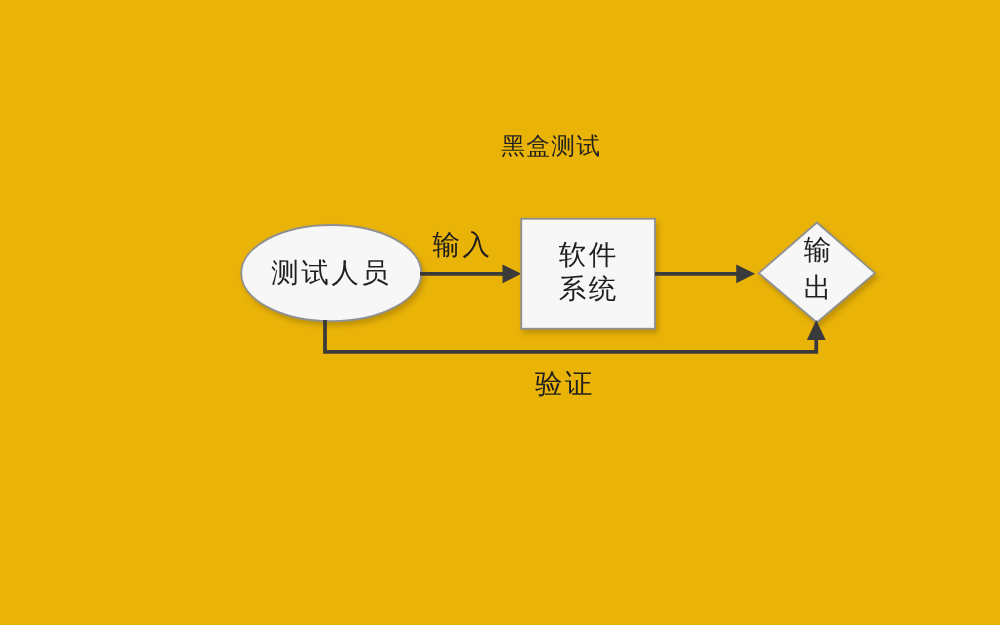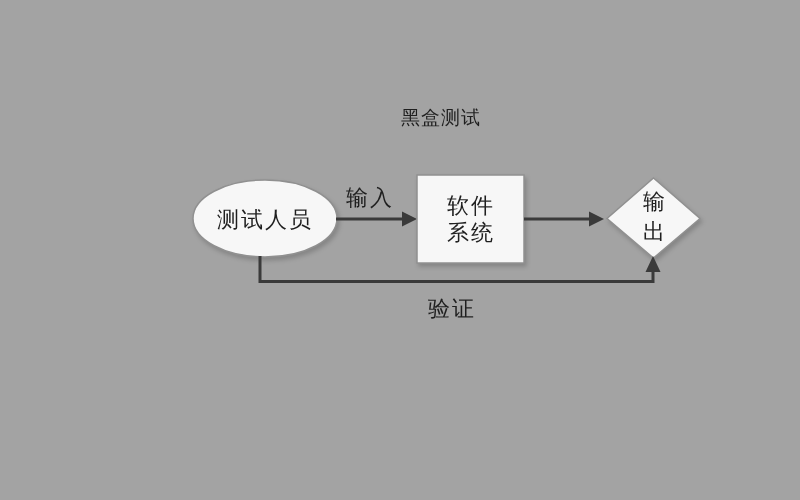--- a/index.html
+++ b/index.html
@@ -5,21 +5,21 @@
   * { margin: 0; padding: 0; box-sizing: border-box; }
   html, body {
     width: 800px; height: 500px;
     background: #ffffff;
     overflow: hidden;
     font-family: "DejaVu Sans", "Liberation Sans", sans-serif;
   }
   .canvas {
     position: relative;
     width: 800px; height: 500px;
-    background: #a3a3a3;
+    background: #eab308;
   }
   svg { position: absolute; top: 0; left: 0; }
   .node {
     fill: #f7f7f7;
     stroke: #909090;
     stroke-width: 1.5;
     filter: drop-shadow(2px 3px 2px rgba(0,0,0,0.18));
   }
   .edge {
     stroke: #3a3a3a;

